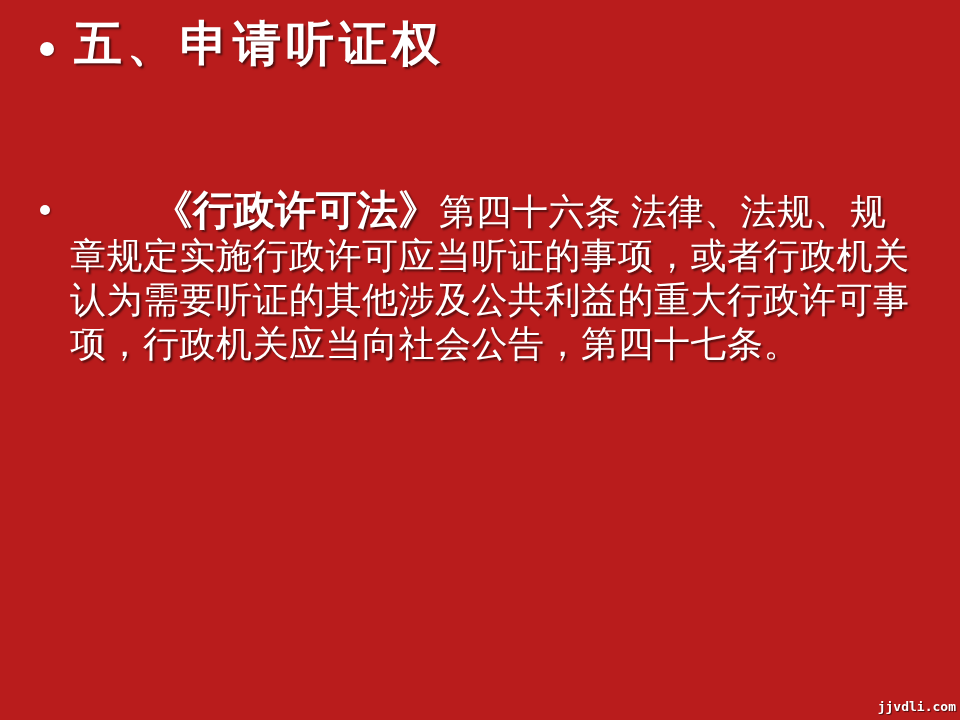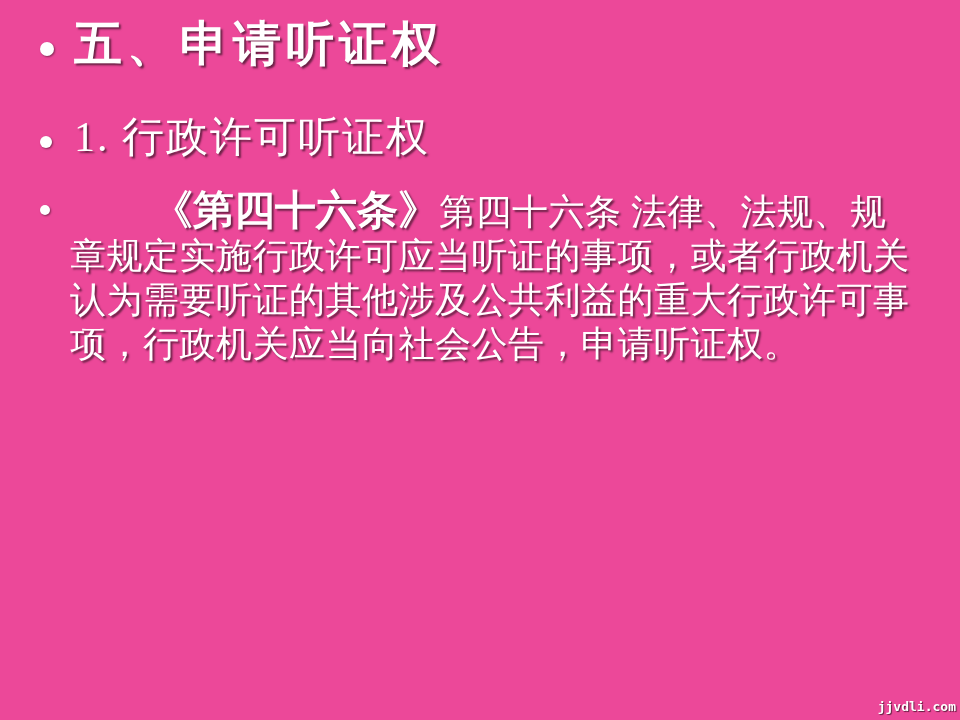--- a/index.html
+++ b/index.html
@@ -4,21 +4,21 @@
 <style>
   html, body {
     margin: 0;
     padding: 0;
     background: #222;
   }
   .slide {
     position: relative;
     width: 960px;
     height: 720px;
-    background: #ec4899;
+    background: #b91c1c;
     overflow: hidden;
     color: #ffffff;
   }
   .bullet {
     position: absolute;
     left: 40px;
     background: #ffffff;
     border-radius: 50%;
     box-shadow: 1px 1px 2px rgba(0,0,0,0.45);
   }
@@ -84,26 +84,22 @@
 </head>
 <body>
 
 <div class="slide">
 
   <div class="title-item">
     <span class="bullet"></span>
     <h1 class="slide-title txt">五、申请听证权</h1>
   </div>
 
-  <div class="subtitle-item">
-    <span class="bullet"></span>
-    <h2 class="slide-subtitle txt">1. 行政许可听证权</h2>
-  </div>
 
   <div class="para" id="para1">
     <span class="bullet"></span>
-    <p class="txt"><span class="law-title">《第四十六条》</span><span>第四十六条 法律、法规、规章规定实施行政许可应当听证的事项，或者行政机关认为需要听证的其他涉及公共利益的重大行政许可事项，行政机关应当向社会公告，申请听证权。</span></p>
+    <p class="txt"><span class="law-title">《行政许可法》</span><span>第四十六条 法律、法规、规章规定实施行政许可应当听证的事项，或者行政机关认为需要听证的其他涉及公共利益的重大行政许可事项，行政机关应当向社会公告，第四十七条。</span></p>
   </div>
 
 
   <div class="watermark">jjvdli.com</div>
 
 </div>
 
 </body></html>

